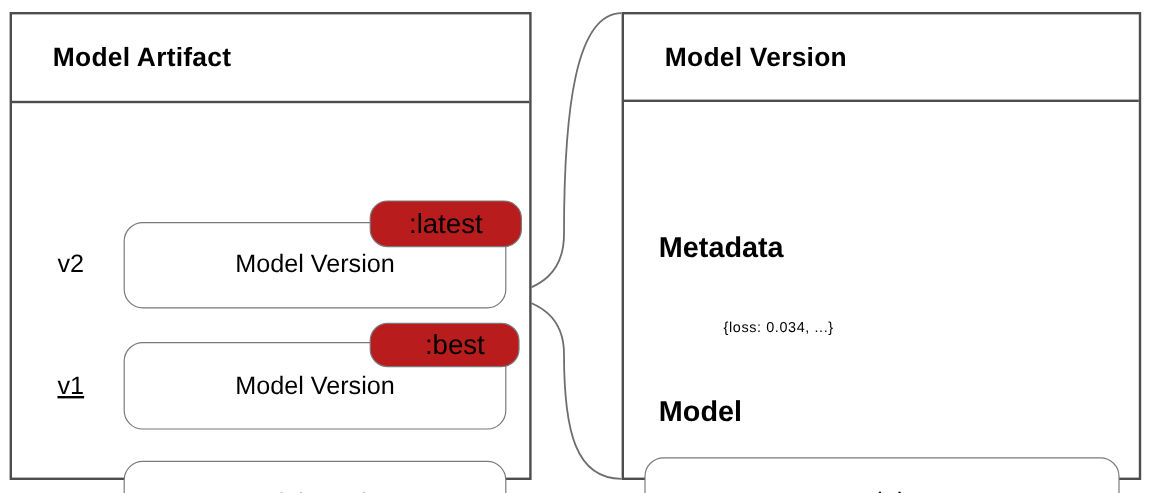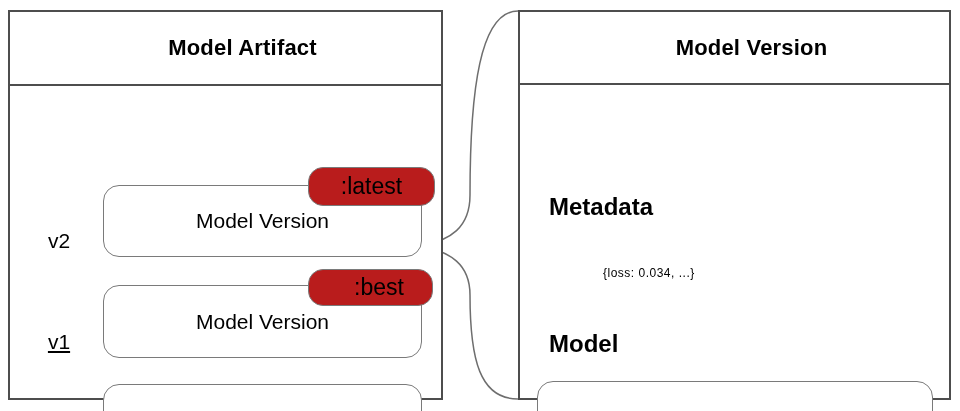--- a/index.html
+++ b/index.html
@@ -36,21 +36,21 @@
   }
   .panel-version {
     left: 518px; top: 10px;
     width: 433px; height: 390px;
   }
   .panel-header {
     width: 100%;
     border-bottom: 2px solid #4d4d4d;
     display: flex;
     align-items: center;
-    justify-content: center;
+    justify-content: flex-start;
     padding-left: 34px;
   }
   .panel-artifact .panel-header { height: 74px; }
   .panel-version .panel-header { height: 73px; }
   .panel-title {
     font-size: 22px;
     font-weight: bold;
     letter-spacing: 0.2px;
   }
   .panel-body {
@@ -59,21 +59,20 @@
   }
   .version-label {
     position: absolute;
     left: 21px;
     width: 56px;
     height: 30px;
     display: flex;
     align-items: center;
     justify-content: center;
     font-size: 21px;
-    margin-top: 20px;
   }
   .version-box {
     position: absolute;
     left: 93px;
     width: 319px;
     background: #ffffff;
     border: 1.5px solid #7a7a7a;
     border-radius: 16px;
     display: flex;
     align-items: center;

